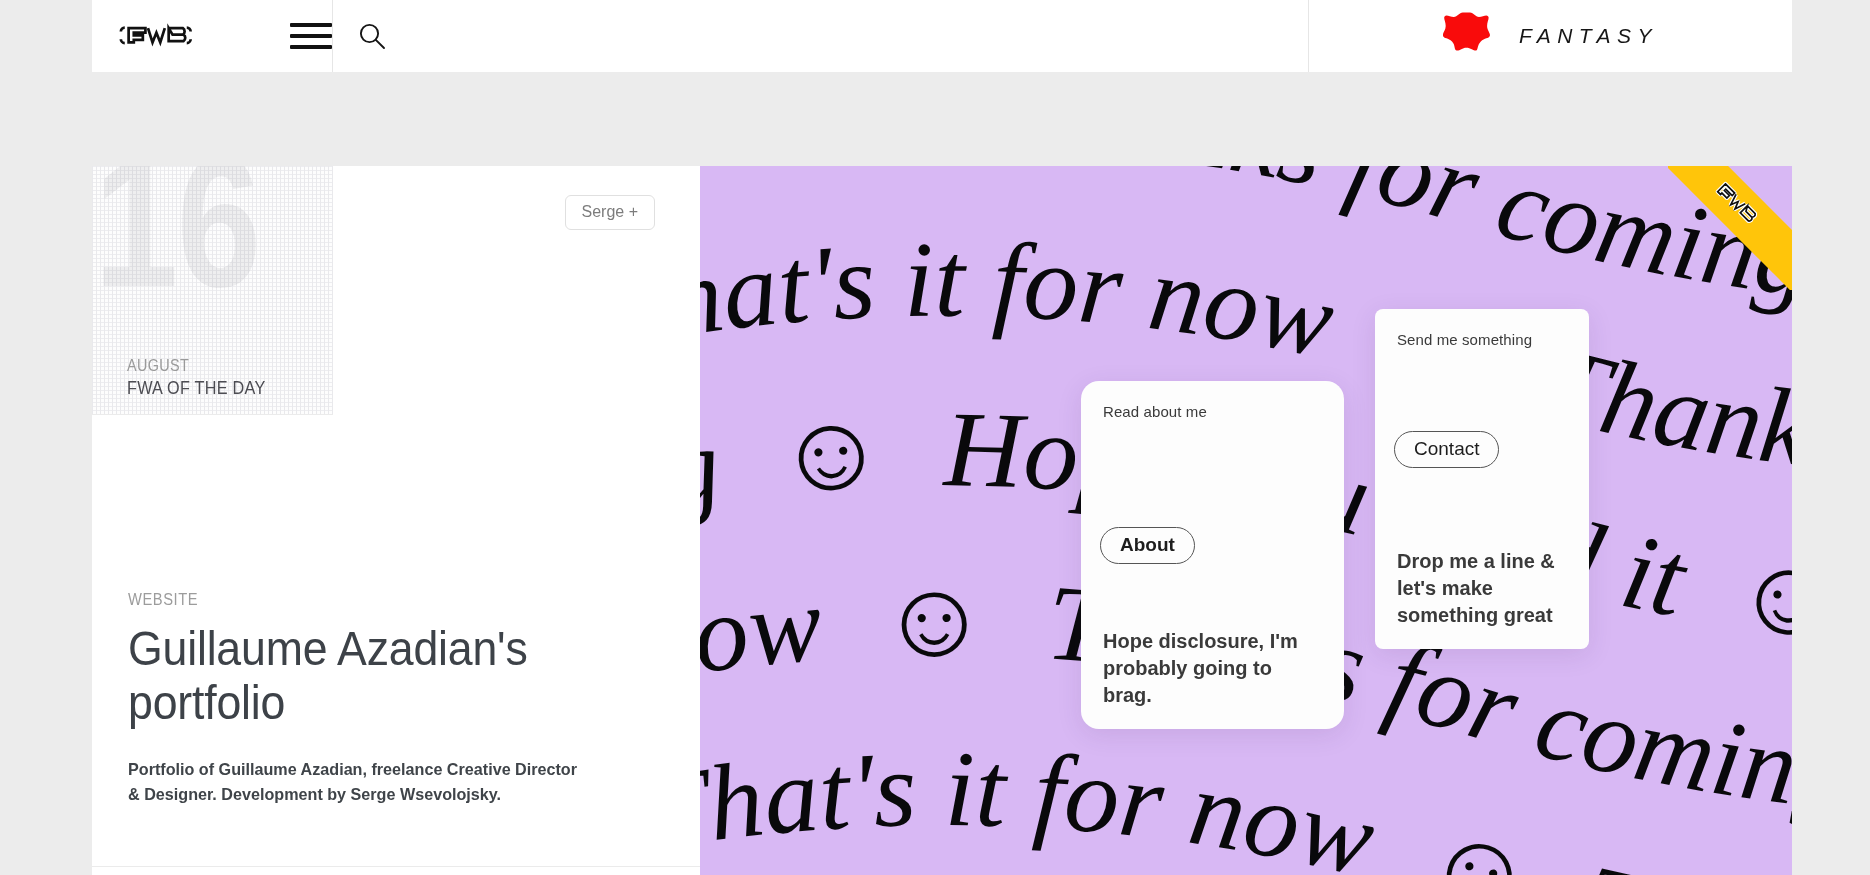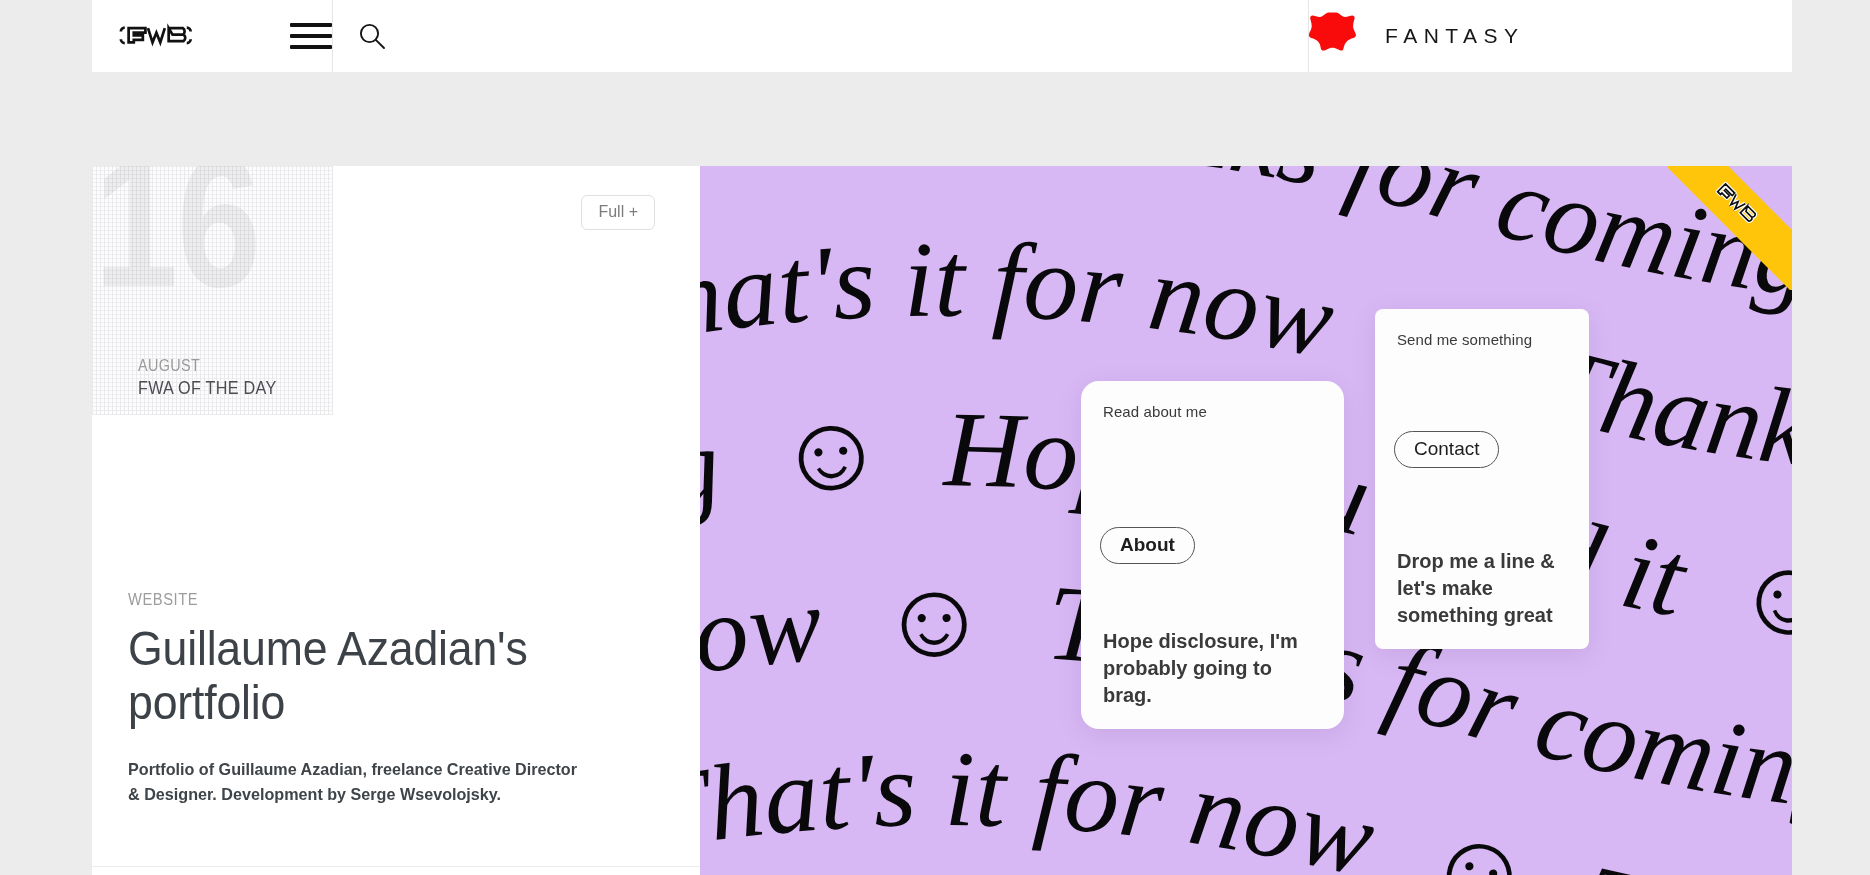--- a/index.html
+++ b/index.html
@@ -30,21 +30,21 @@
   }
   .burger i { display: block; height: 4px; background: #111; border-radius: 1px; }
   .hdr-search {
     flex: 0 0 976px; height: 100%;
     border-right: 1px solid #e6e6e6;
     display: flex; align-items: center;
   }
   .search-icon { margin-left: 24px; width: 30px; height: 30px; }
   .hdr-right {
     flex: 1 1 auto; height: 100%;
-    display: flex; align-items: center; 
+    display: flex; align-items: center; justify-content: center; font-style: italic;
   }
   .fantasy-wrap { display: flex; align-items: center; gap: 22px; }
   .fantasy-mark { width: 54px; height: 54px; }
   .fantasy-word {
     font-size: 21px; letter-spacing: 6.5px; color: #161616;
     font-weight: 400;
   }
 
   
   .stage {
@@ -77,21 +77,21 @@
   .daynum {
     position: absolute; left: 2px; top: -36px;
     font-size: 185px; line-height: 1;
     font-weight: 700;
     color: rgba(120,120,130,0.115);
     font-family: "Liberation Sans Narrow", "Liberation Sans", sans-serif;
     transform: scaleX(0.82); transform-origin: left top;
     letter-spacing: -2px;
     user-select: none;
   }
-  .daymeta { position: absolute; left: 46px; bottom: 16px; }
+  .daymeta { position: absolute; left: 35px; bottom: 16px; }
   .daymeta .m {
     font-size: 16px; letter-spacing: 0.4px; color: #9a9a9a;
     text-transform: uppercase;
     font-family: "Liberation Sans Narrow", "Liberation Sans", sans-serif;
     transform: scaleX(0.9); transform-origin: left center; display: block;
   }
   .daymeta .t {
     font-size: 18px; letter-spacing: 0.3px; color: #4c4c52;
     text-transform: uppercase; margin-top: 3px;
     font-family: "Liberation Sans Narrow", "Liberation Sans", sans-serif;
@@ -239,21 +239,21 @@
   <div class="info-col">
 
     <div class="grid-tile">
       <div class="daynum">16</div>
       <div class="daymeta">
         <span class="m">AUGUST</span>
         <span class="t">FWA OF THE DAY</span>
       </div>
     </div>
 
-    <button class="share-btn">Full +</button>
+    <button class="share-btn">Serge +</button>
 
     <div class="dots">
       <span></span>
       <span class="on"></span>
       <span></span>
     </div>
 
     <div class="desc-block">
       <span class="kicker">WEBSITE</span>
       <h1 class="title">Guillaume Azadian's portfolio</h1>

